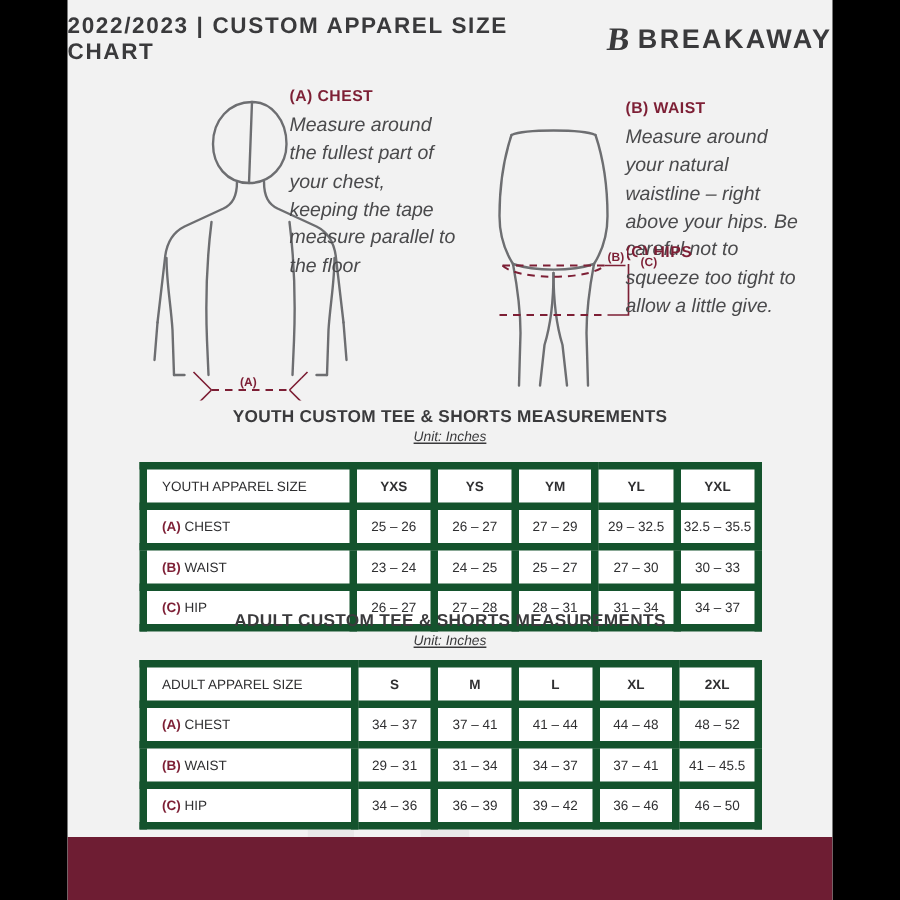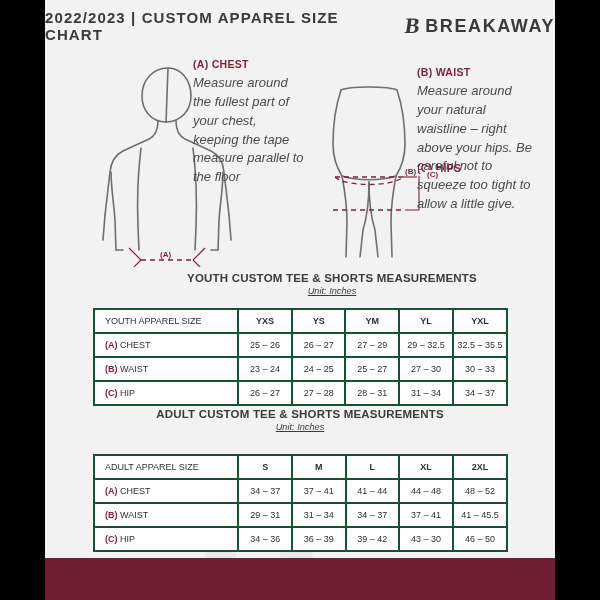--- a/index.html
+++ b/index.html
@@ -122,34 +122,34 @@
     letter-spacing: .2px;
   }
   .section-sub {
     text-align: center;
     font-size: 9.2px;
     font-style: italic;
     color: #3a3a3c;
     margin-top: 2px;
     text-decoration: underline;
   }
-  .sec-youth { position: absolute; left: 0; top: 272px; width: 510px; padding-left: 32px; }
+  .sec-youth { position: absolute; left: 0; top: 272px; width: 510px; }
   .sec-adult { position: absolute; left: 0; top: 408px; width: 510px; }
 
   table.size-table {
     position: absolute;
     left: 48px;
     width: 415px;
     border-collapse: collapse;
     background: #ffffff;
   }
   .t-youth { top: 308px; }
-  .t-adult { top: 454px; padding-left: 20px; }
+  .t-adult { top: 440px; padding-left: 20px; }
   table.size-table td, table.size-table th {
-    border: 2px solid #14532d;
+    border: 5px solid #14532d;
     height: 22px;
     font-size: 9px;
     color: #2f2f31;
     text-align: center;
     font-weight: normal;
     padding: 0;
   }
   table.size-table th.row-head, table.size-table td.row-head {
     text-align: left;
     padding-left: 10px;
@@ -340,21 +340,21 @@
           <td>31 – 34</td>
           <td>34 – 37</td>
           <td>37 – 41</td>
           <td>41 – 45.5</td>
         </tr>
         <tr>
           <td class="row-head"><span class="lbl">(C)</span> <span>HIP</span></td>
           <td>34 – 36</td>
           <td>36 – 39</td>
           <td>39 – 42</td>
-          <td>43 – 30</td>
+          <td>36 – 46</td>
           <td>46 – 50</td>
         </tr>
       </tbody>
     </table>
 
     <div class="footer"></div>
   </div>
 </div>
 
 </body></html>

